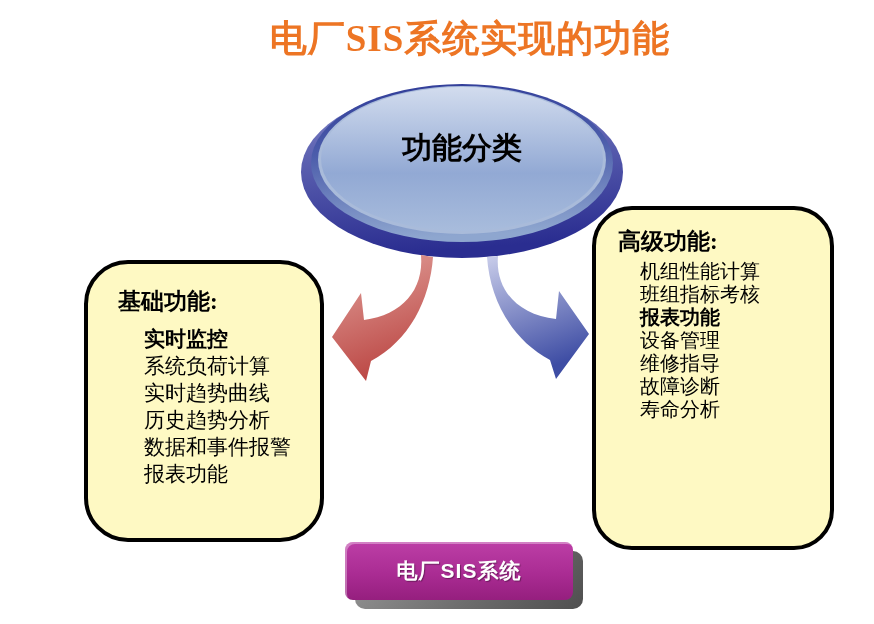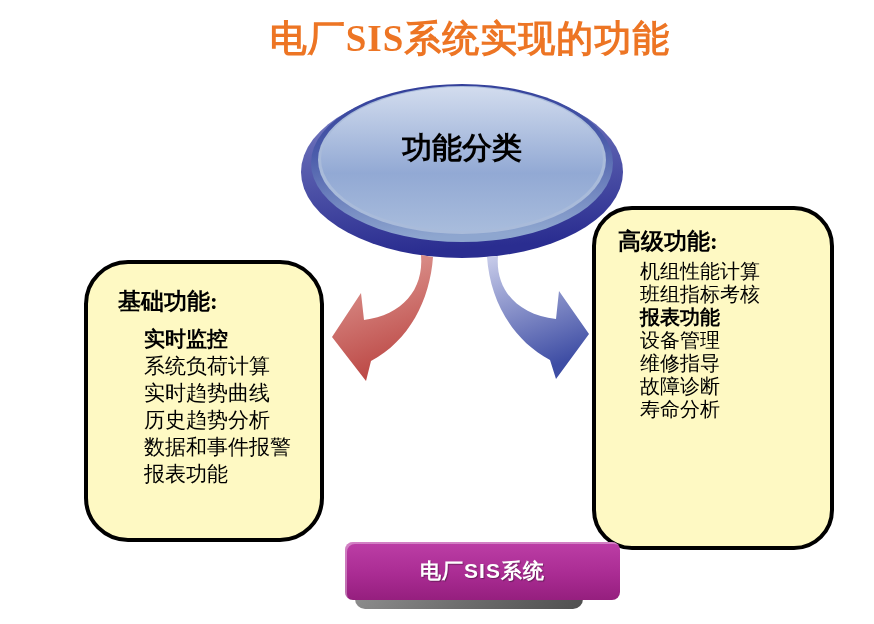--- a/index.html
+++ b/index.html
@@ -37,21 +37,21 @@
   .box-advanced .box-list li{font-size:20px;line-height:23px;}
   .box-list li.bold{font-weight:bold;}
   
   .art{position:absolute;left:0;top:0;}
   
   .footer-shadow{
     position:absolute;left:355px;top:551px;width:228px;height:58px;
     border-radius:10px;background:linear-gradient(135deg,#9a9a9a 0%,#6e6e6e 55%,#4f4f4f 100%);
   }
   .footer-box{
-    position:absolute;left:345px;top:542px;width:275px;height:58px;
+    position:absolute;left:345px;top:542px;width:228px;height:58px;
     border-radius:8px;
     background:linear-gradient(180deg,#bc3ea6 0%,#aa2c93 55%,#951f7e 100%);
     box-shadow:inset 2px 2px 0 rgba(255,255,255,0.35);
     display:flex;align-items:center;justify-content:center;
   }
   .footer-label{
     font-family:"Liberation Sans","DejaVu Sans",sans-serif;
     font-size:21px;font-weight:bold;color:#fff;letter-spacing:1px;
     text-shadow:1px 1px 1px rgba(0,0,0,0.35);
   }

